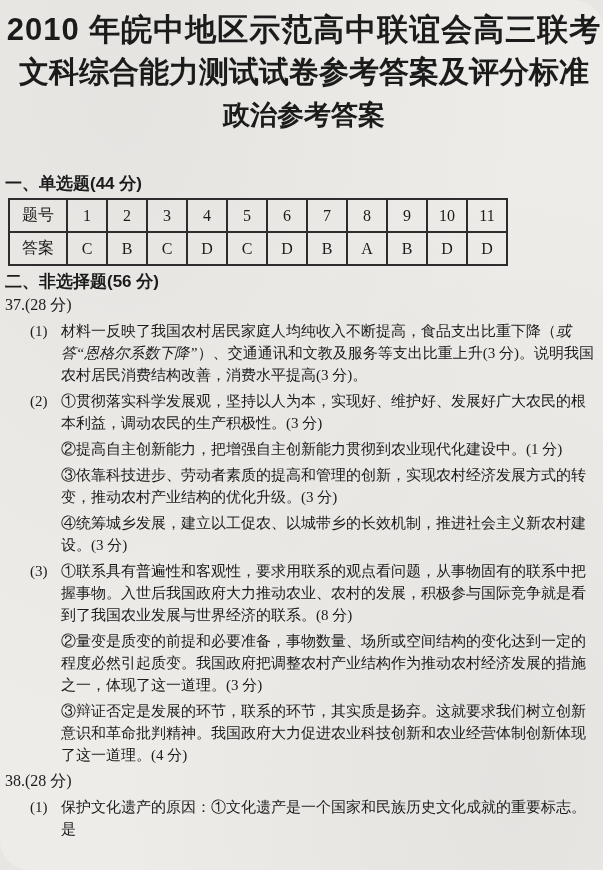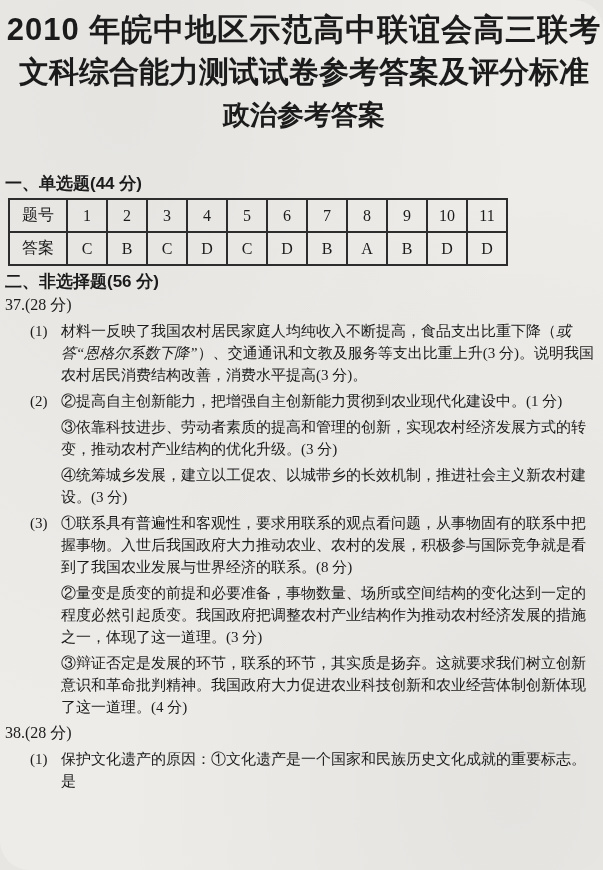--- a/index.html
+++ b/index.html
@@ -115,20 +115,21 @@
   <div class="qbody">
     <div class="qnum">37.(28 分)</div>
 
     <div class="qpart">
       <span class="plabel">(1)</span>
       <div class="pline"><span>材料一反映了我国农村居民家庭人均纯收入不断提高，食品支出比重下降（</span><span class="kai">或答“恩格尔系数下降”</span><span>）、交通通讯和文教及服务等支出比重上升(3 分)。说明我国农村居民消费结构改善，消费水平提高(3 分)。</span></div>
     </div>
 
     <div class="qpart">
       <span class="plabel">(2)</span>
+      <div class="pline">①贯彻落实科学发展观，坚持以人为本，实现好、维护好、发展好广大农民的根本利益，调动农民的生产积极性。(3 分)</div>
       <div class="pline">②提高自主创新能力，把增强自主创新能力贯彻到农业现代化建设中。(1 分)</div>
       <div class="pline">③依靠科技进步、劳动者素质的提高和管理的创新，实现农村经济发展方式的转变，推动农村产业结构的优化升级。(3 分)</div>
       <div class="pline">④统筹城乡发展，建立以工促农、以城带乡的长效机制，推进社会主义新农村建设。(3 分)</div>
     </div>
 
     <div class="qpart">
       <span class="plabel">(3)</span>
       <div class="pline">①联系具有普遍性和客观性，要求用联系的观点看问题，从事物固有的联系中把握事物。入世后我国政府大力推动农业、农村的发展，积极参与国际竞争就是看到了我国农业发展与世界经济的联系。(8 分)</div>
       <div class="pline">②量变是质变的前提和必要准备，事物数量、场所或空间结构的变化达到一定的程度必然引起质变。我国政府把调整农村产业结构作为推动农村经济发展的措施之一，体现了这一道理。(3 分)</div>
       <div class="pline">③辩证否定是发展的环节，联系的环节，其实质是扬弃。这就要求我们树立创新意识和革命批判精神。我国政府大力促进农业科技创新和农业经营体制创新体现了这一道理。(4 分)</div>

